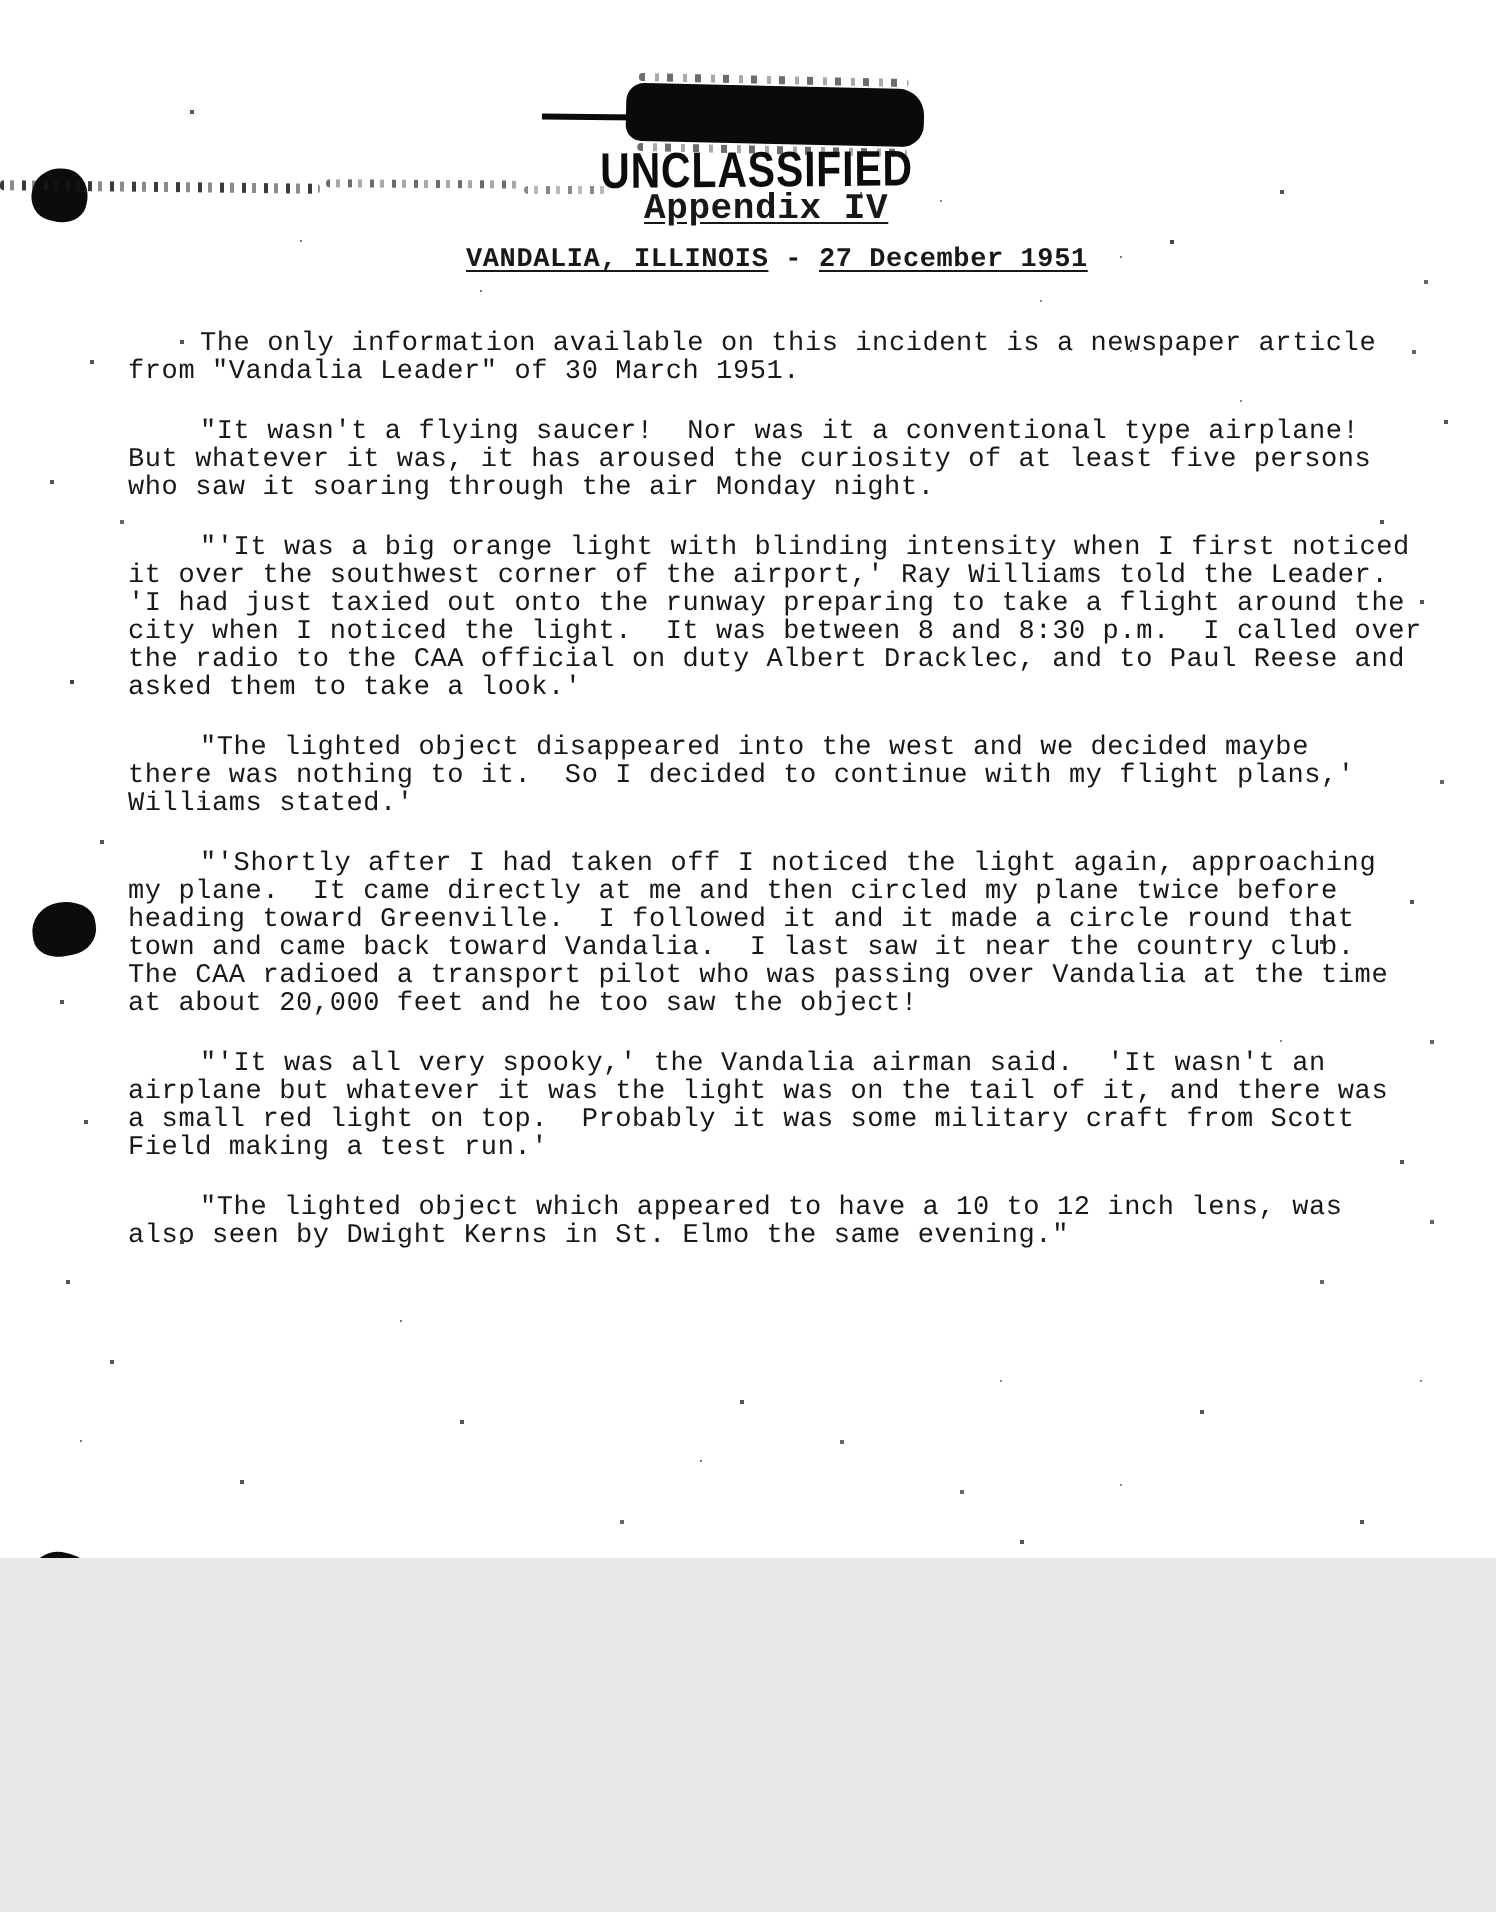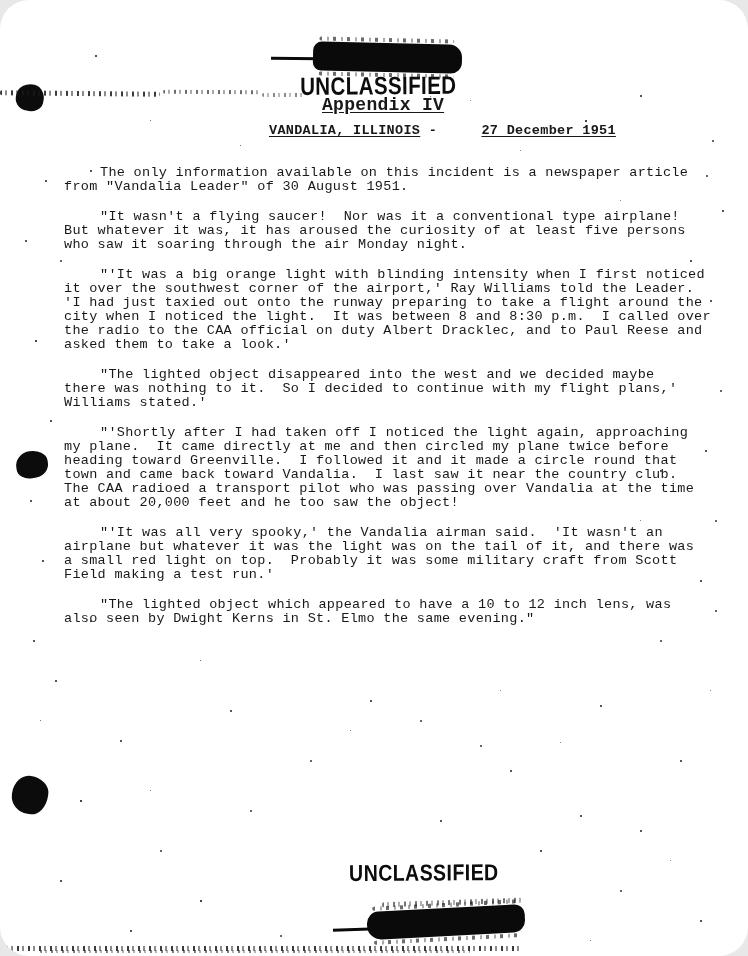--- a/index.html
+++ b/index.html
@@ -1,24 +1,23 @@
 <!DOCTYPE html>
 <html><head>
 <meta charset="utf-8">
 <style>
   html, body { margin: 0; padding: 0; background: #e8e8e8; }
   .page {
     position: relative;
     width: 748px;
-    height: 956px;
+    height: 779px;
     background: #ffffff;
     font-family: "Liberation Mono", "DejaVu Sans Mono", monospace;
     color: #181818;
     overflow: hidden;
-    border-radius: 29px;
   }
 
   
   .body-text {
     position: absolute;
     left: 64px;
     top: 166px;
     width: 672px;
     font-size: 13.5px;
     line-height: 14px;
@@ -64,21 +63,20 @@
     left: 233px; top: 123px;
     font-size: 13.5px;
     letter-spacing: 0.3px;
     white-space: pre;
     font-weight: bold;
   }
   .doc-title .u {
     text-decoration: underline;
     text-underline-offset: 2px;
     text-decoration-thickness: 1.4px;
-    margin-left: 36px;
   }
 
   
   .redaction {
     position: absolute;
     background: #0a0a0a;
   }
   .redaction-top {
     left: 313px; top: 43px; width: 149px; height: 29px;
     border-radius: 9px 13px 11px 8px;
@@ -159,21 +157,21 @@
   <div class="speckle smear-top-1"></div>
   <div class="speckle smear-top-2"></div>
   <div class="speckle smear-top-3"></div>
 
   <div class="stamp stamp-top">UNCLASSIFIED</div>
   <div class="appendix">Appendix IV</div>
   <div class="doc-title"><span class="u">VANDALIA, ILLINOIS</span><span> - </span><span class="u">27 December 1951</span></div>
 
   <div class="body-text">
     <p>The only information available on this incident is a newspaper article
-from "Vandalia Leader" of 30 August 1951.</p>
+from "Vandalia Leader" of 30 March 1951.</p>
     <p>"It wasn't a flying saucer!  Nor was it a conventional type airplane!
 But whatever it was, it has aroused the curiosity of at least five persons
 who saw it soaring through the air Monday night.</p>
     <p>"'It was a big orange light with blinding intensity when I first noticed
 it over the southwest corner of the airport,' Ray Williams told the Leader.
 'I had just taxied out onto the runway preparing to take a flight around the
 city when I noticed the light.  It was between 8 and 8:30 p.m.  I called over
 the radio to the CAA official on duty Albert Dracklec, and to Paul Reese and
 asked them to take a look.'</p>
     <p>"The lighted object disappeared into the west and we decided maybe

